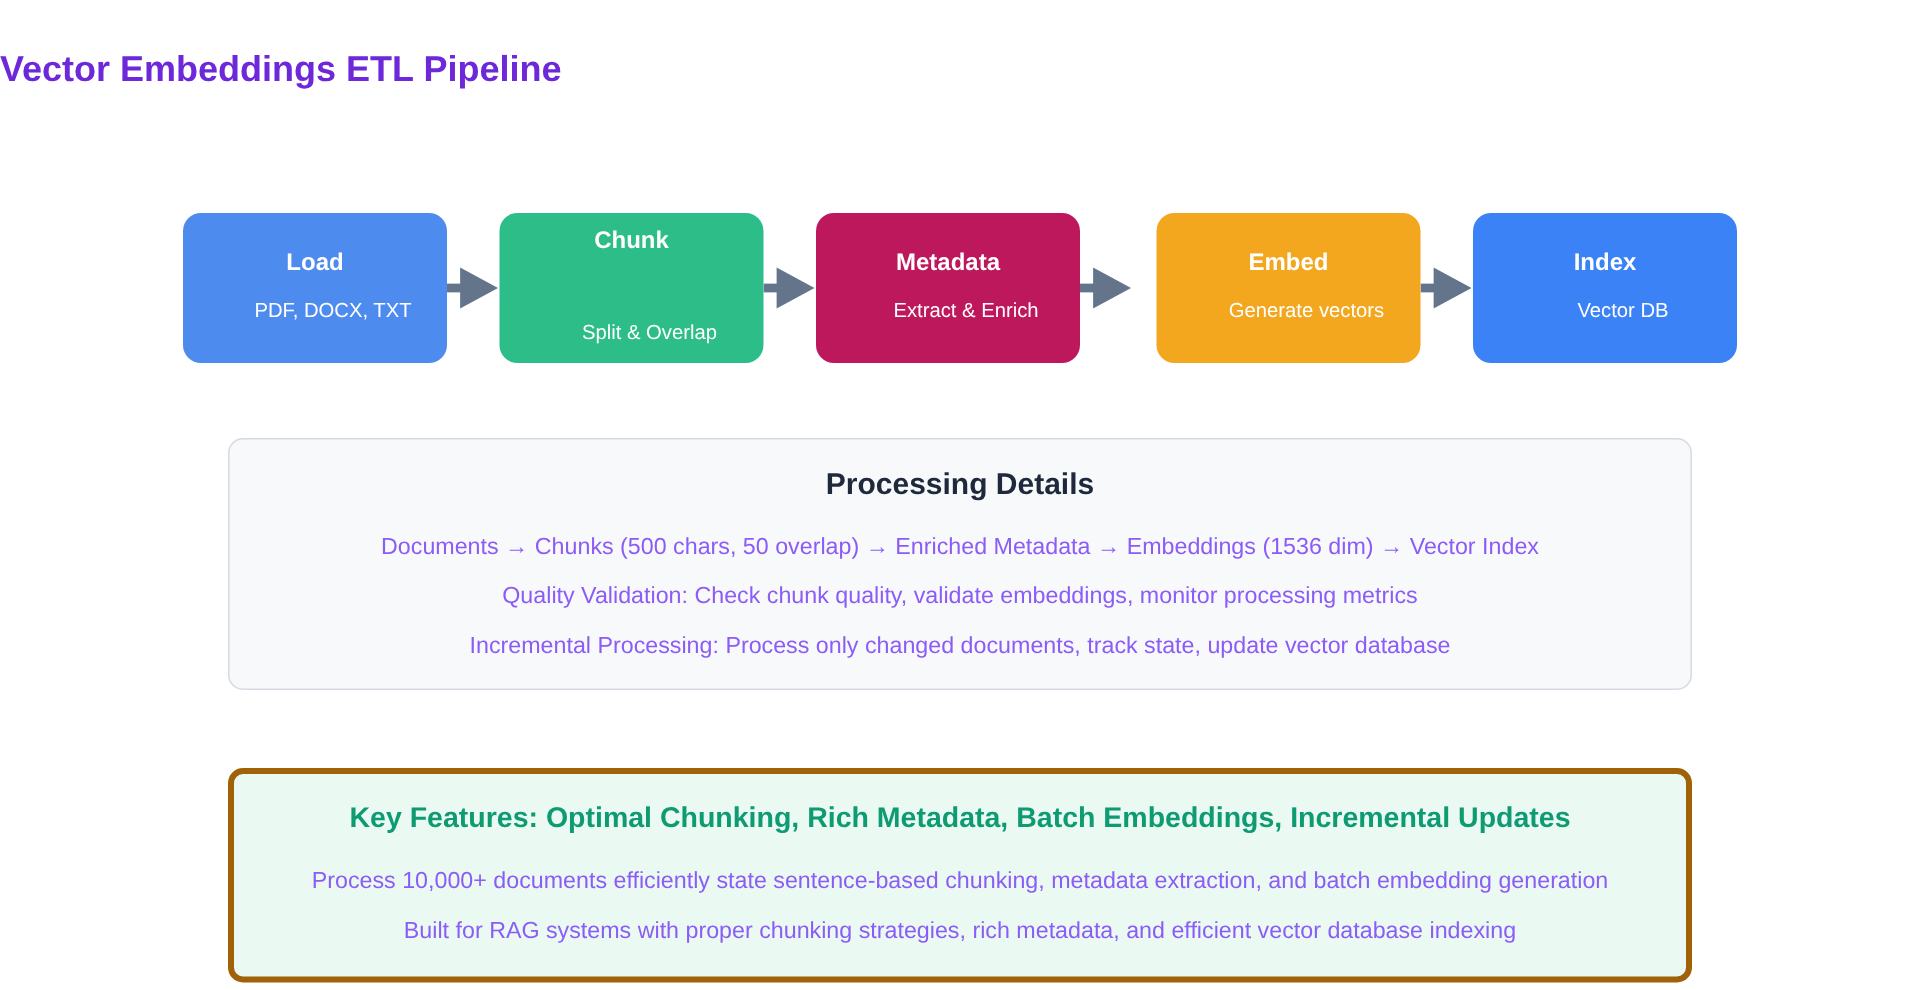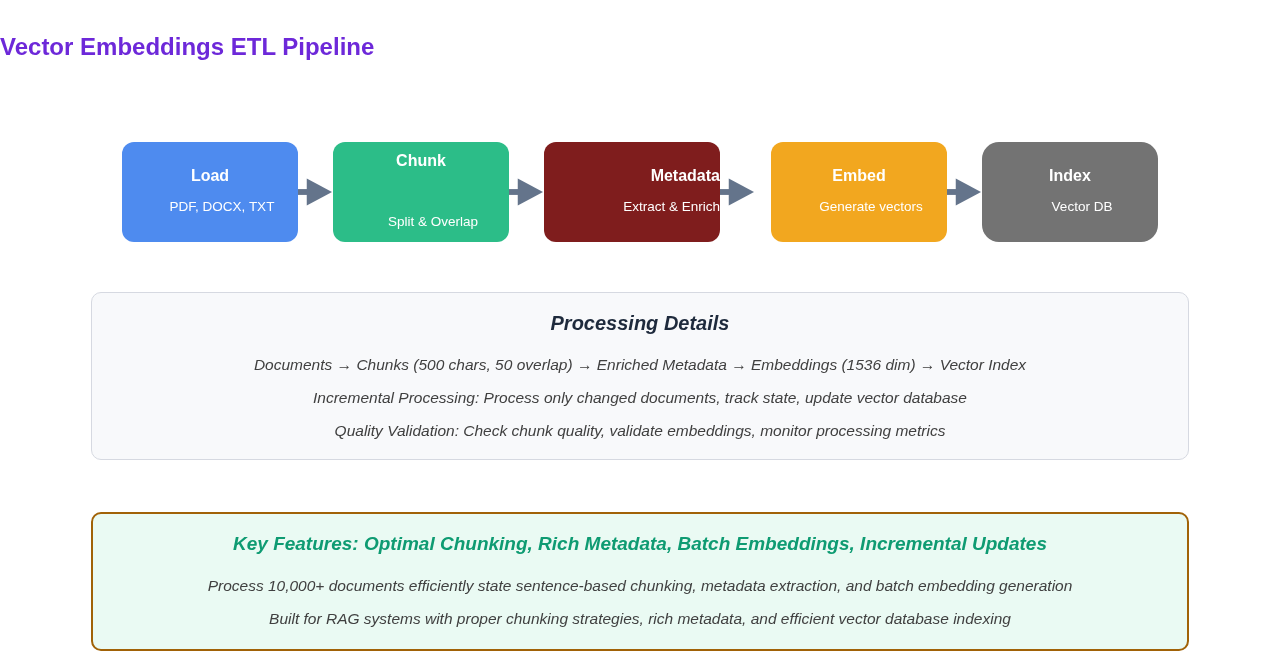--- a/index.html
+++ b/index.html
@@ -44,47 +44,46 @@
   .stage-sub {
     font-size: 13.5px;
     padding-left: 24px;
   }
   .arrow {
     width: 35px;
     height: 30px;
     flex: 0 0 35px;
   }
   .panel {
-    width: 1098px;
+    width: 976px;
     margin: 0 auto;
     border-radius: 10px;
     text-align: center;
-    font-style: italic;
   }
   .panel-processing {
     margin-top: 50px;
     background: #f8f9fb;
     border: 1px solid #d6d9e1;
     padding: 12px 24px 4px 24px;
   }
   .panel-processing .panel-title {
     font-size: 20px;
     font-weight: bold;
     color: #1e2a3c;
     margin: 7px 0 21px 0;
   }
   .panel-line {
     font-size: 15.5px;
-    color: #404040;
+    color: #8b5cf6;
     margin: 0 0 15px 0;
   }
   .panel-features {
     margin-top: 52px;
     background: #eafaf3;
-    border: 2px solid #a16207;
+    border: 4px solid #a16207;
     padding: 13px 24px 6px 24px;
   }
   .panel-features .panel-title {
     font-size: 19px;
     font-weight: bold;
     color: #0e9b72;
     margin: 6px 0 22px 0;
   }
 </style>
 </head>
@@ -107,51 +106,51 @@
   <div class="stage" style="background-color: rgb(44, 189, 136); gap: 30px;">
     <div class="stage-label">Chunk</div>
     <div class="stage-sub">Split &amp; Overlap</div>
   </div>
 
   <svg class="arrow" viewBox="0 0 36 30" style="fill: rgb(100, 116, 139);">
     <rect x="0" y="12" width="11" height="6"></rect>
     <polygon points="9,1 35,15 9,29"></polygon>
   </svg>
 
-  <div class="stage" style="background-color: #7f1d1d; align-items: flex-end;">
+  <div class="stage" style="background-color: #be185d;">
     <div class="stage-label">Metadata</div>
     <div class="stage-sub">Extract &amp; Enrich</div>
   </div>
 
   <svg class="arrow" viewBox="0 0 36 30" style="fill: rgb(100, 116, 139);">
     <rect x="0" y="12" width="11" height="6"></rect>
     <polygon points="9,1 35,15 9,29"></polygon>
   </svg>
 
   <div class="stage" style="background-color: rgb(242, 167, 31); margin-left: 16px;">
     <div class="stage-label">Embed</div>
     <div class="stage-sub">Generate vectors</div>
   </div>
 
   <svg class="arrow" viewBox="0 0 36 30" style="fill: rgb(100, 116, 139);">
     <rect x="0" y="12" width="11" height="6"></rect>
     <polygon points="9,1 35,15 9,29"></polygon>
   </svg>
 
-  <div class="stage" style="background-color: #737373; border-radius: 17px;">
+  <div class="stage" style="background-color: #3b82f6;">
     <div class="stage-label">Index</div>
     <div class="stage-sub">Vector DB</div>
   </div>
 
 </div>
 
 <div class="panel panel-processing">
   <div class="panel-title">Processing Details</div>
   <p class="panel-line">Documents → Chunks (500 chars, 50 overlap) → Enriched Metadata → Embeddings (1536 dim) → Vector Index</p>
+  <p class="panel-line">Quality Validation: Check chunk quality, validate embeddings, monitor processing metrics</p>
   <p class="panel-line">Incremental Processing: Process only changed documents, track state, update vector database</p>
-  <p class="panel-line">Quality Validation: Check chunk quality, validate embeddings, monitor processing metrics</p>
 </div>
 
 <div class="panel panel-features">
   <div class="panel-title">Key Features: Optimal Chunking, Rich Metadata, Batch Embeddings, Incremental Updates</div>
   <p class="panel-line">Process 10,000+ documents efficiently state sentence-based chunking, metadata extraction, and batch embedding generation</p>
   <p class="panel-line">Built for RAG systems with proper chunking strategies, rich metadata, and efficient vector database indexing</p>
 </div>
 
 </body></html>

